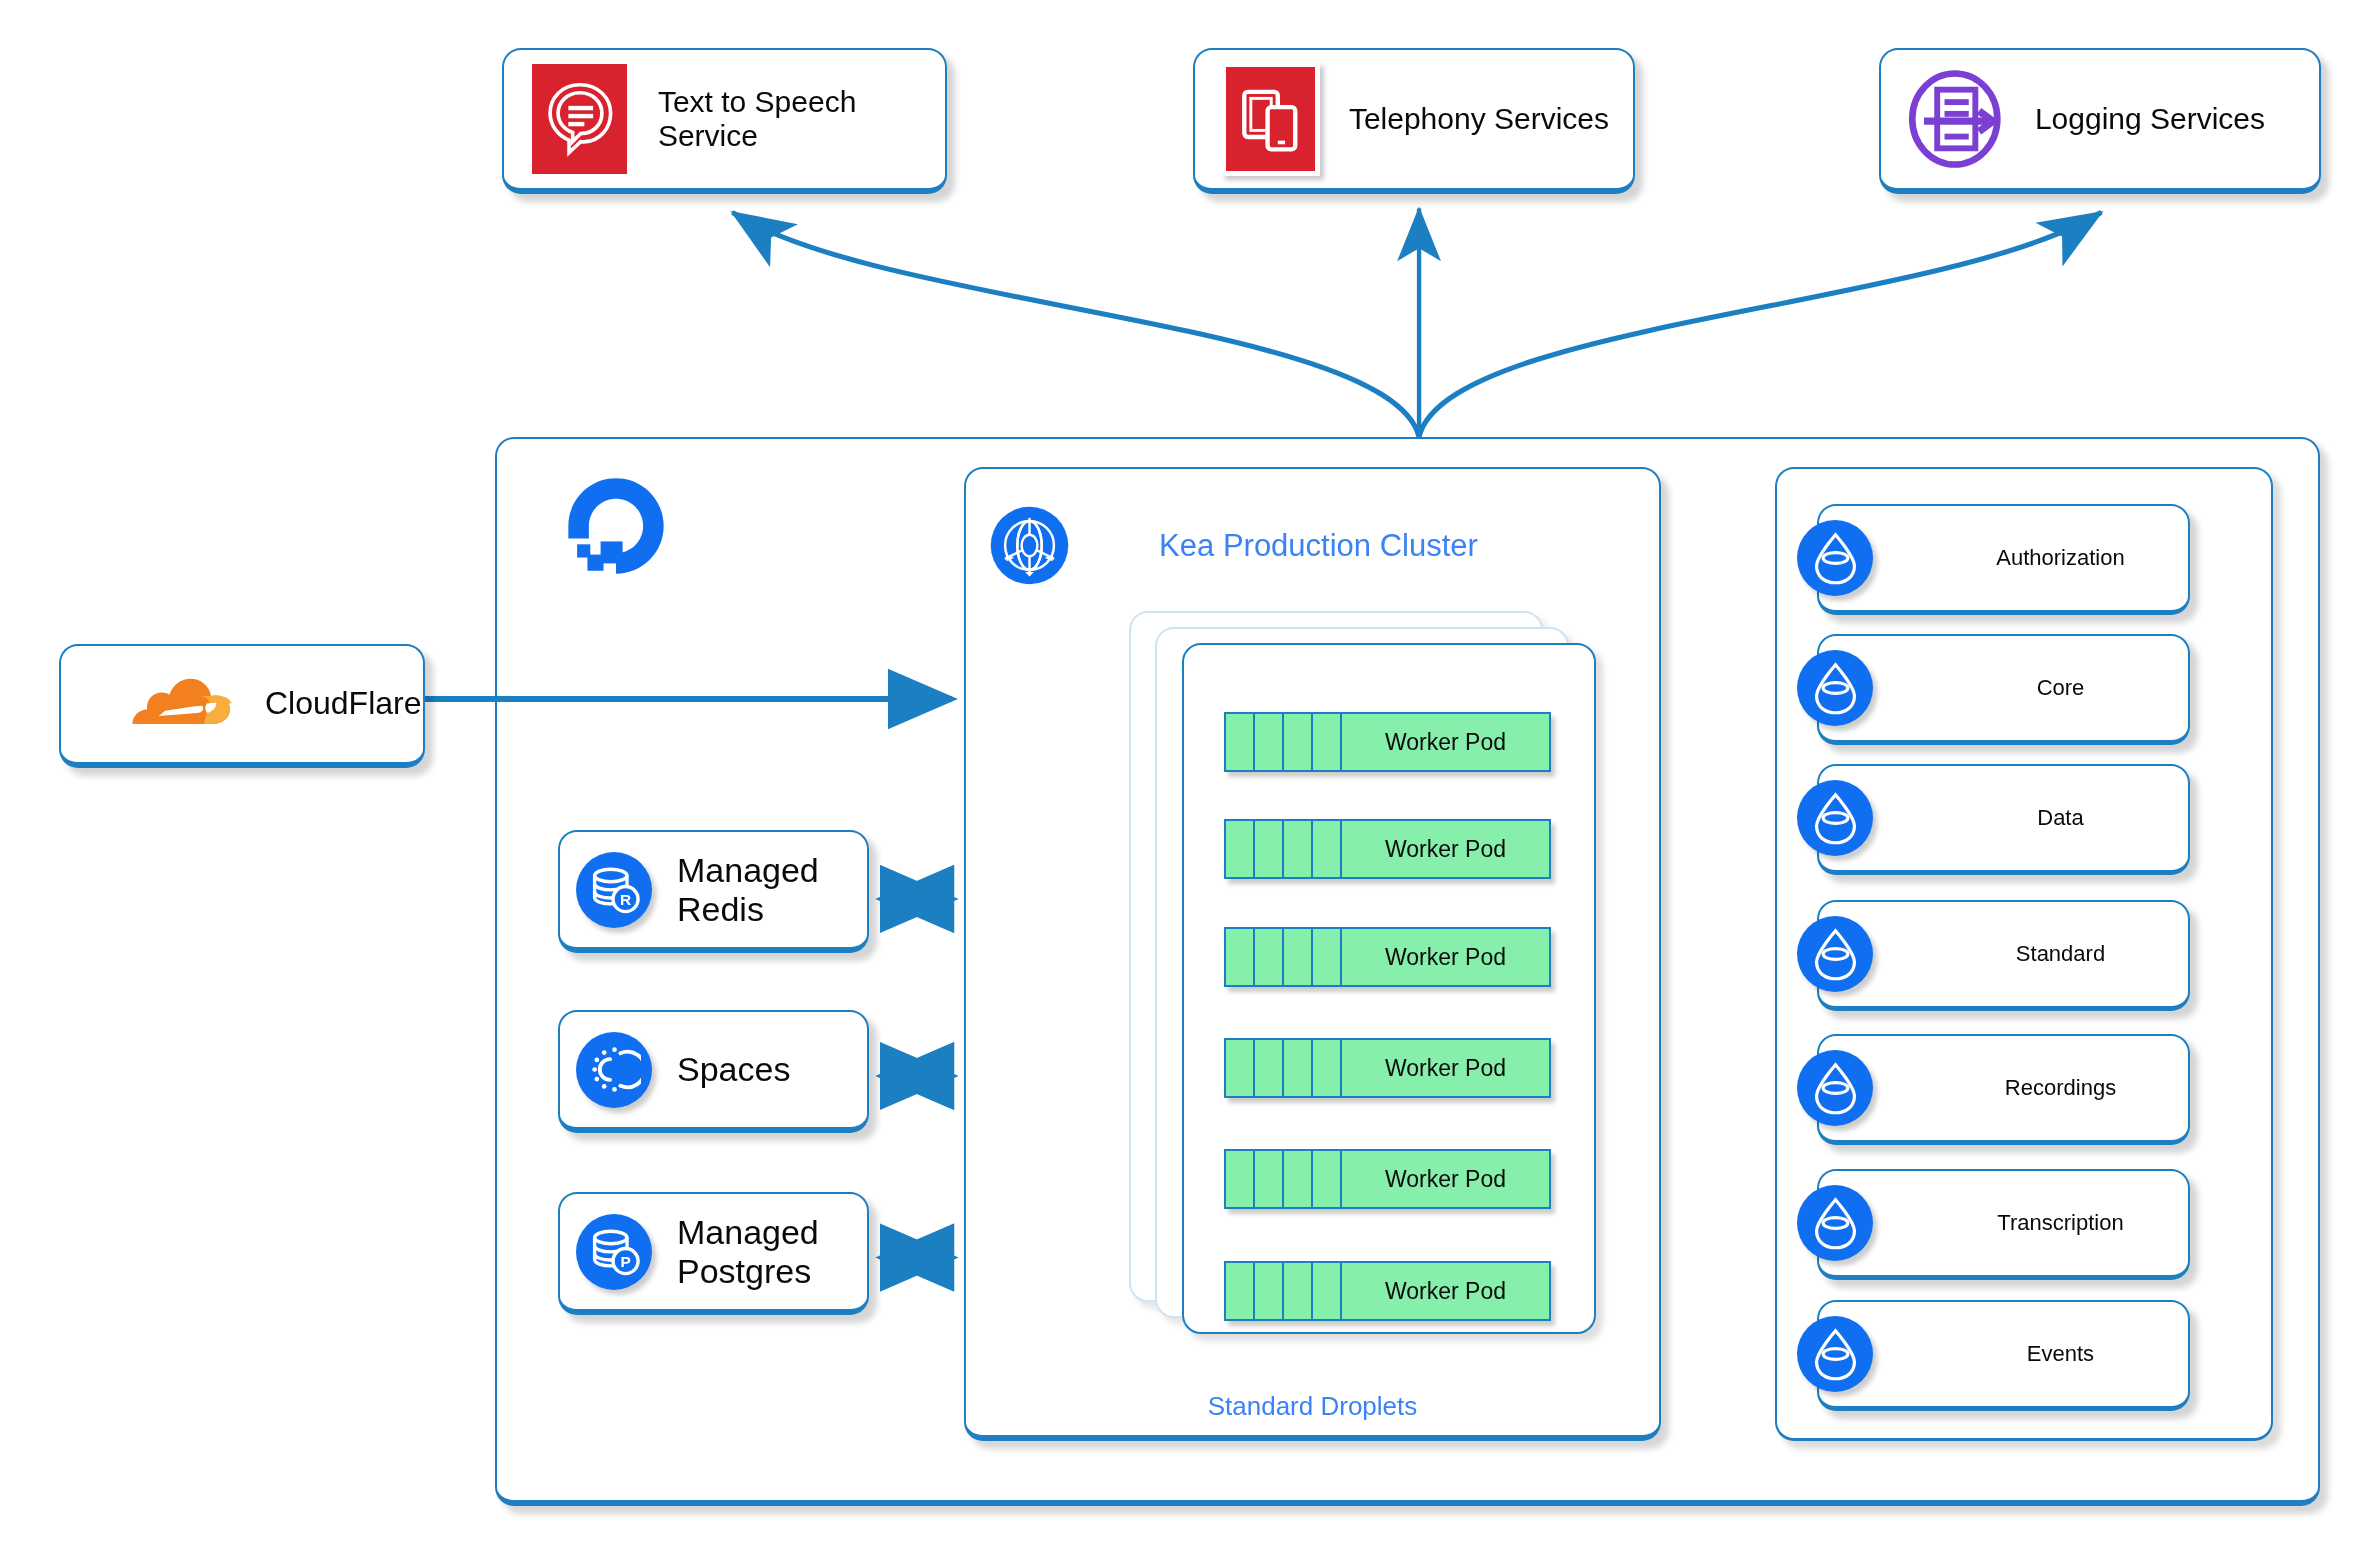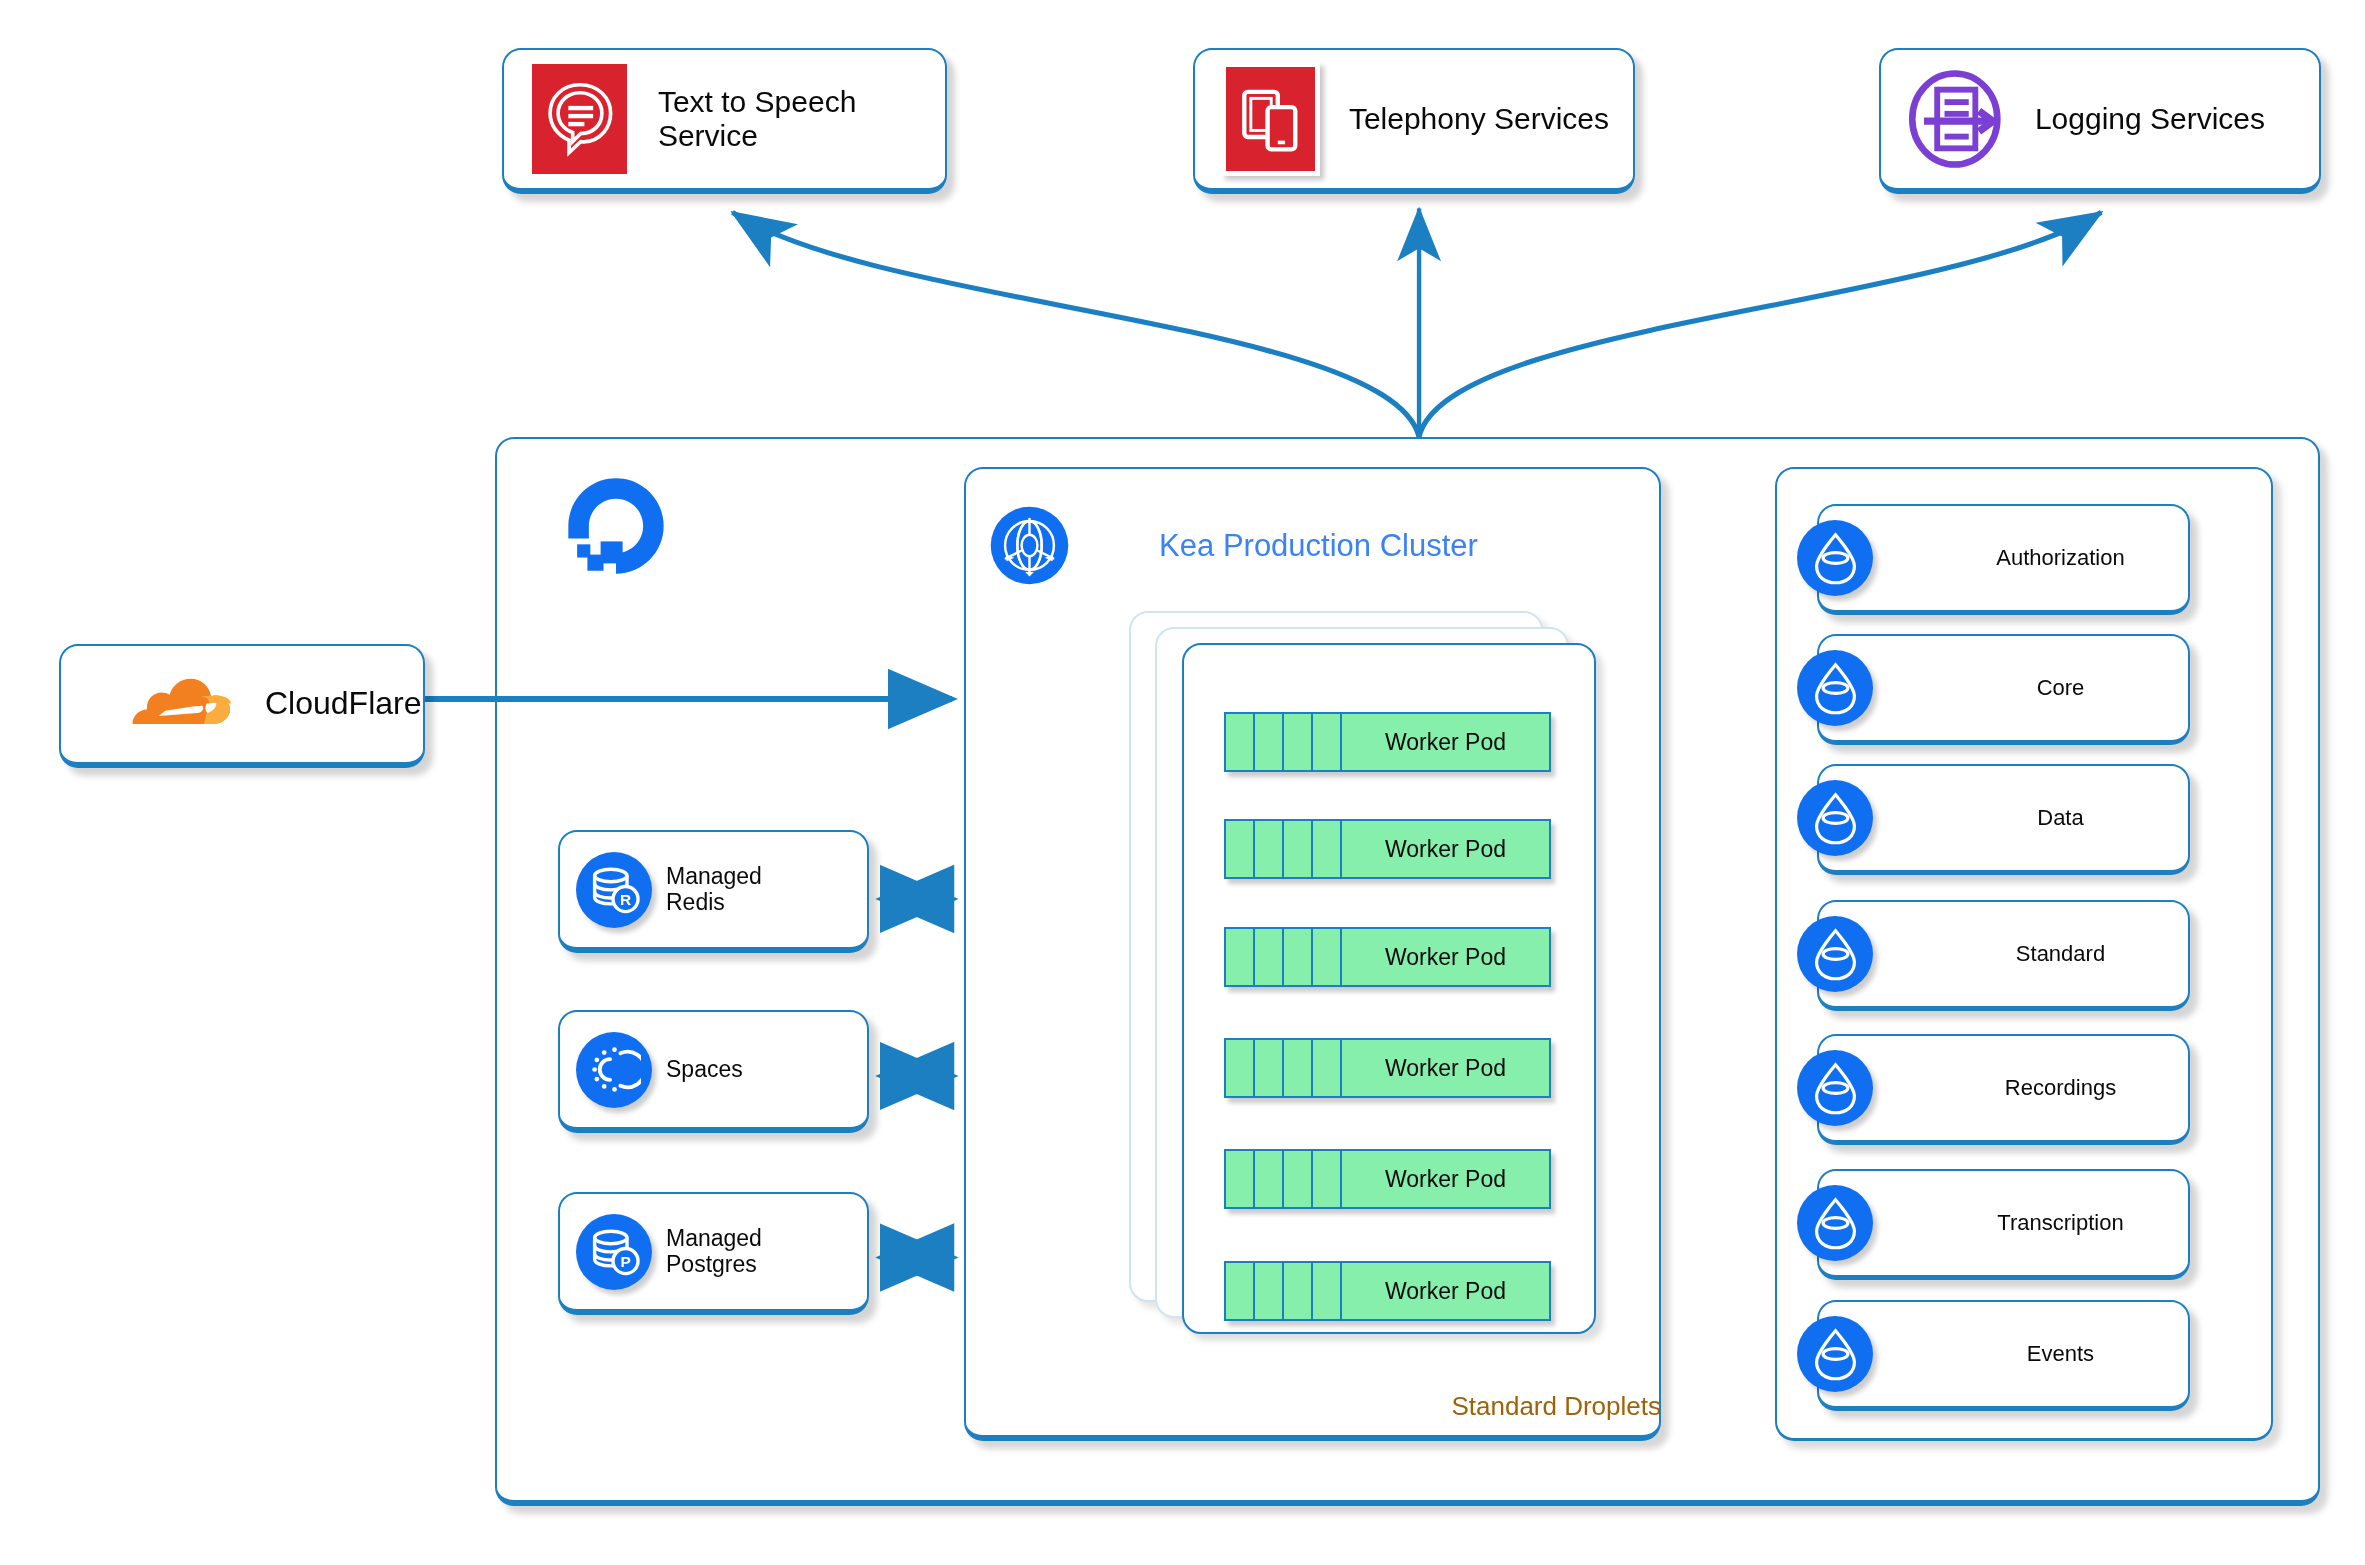--- a/index.html
+++ b/index.html
@@ -147,32 +147,32 @@
   .pod .podlabel {
     flex: 1 1 auto;
     display: flex; align-items: center; justify-content: center;
     font-size: 23px; color: #0a0a0a;
   }
 
   #standard-droplets-label {
     position: absolute;
     left: 964px; top: 1391px;
     width: 697px;
-    text-align: right;
-    font-size: 26px; color: #a16207;
+    text-align: center;
+    font-size: 26px; color: #3b82f6;
     z-index: 8;
   }
 
   
   .dbnode {
     left: 558px;
     width: 311px; height: 123px;
   }
   .dbnode .circ { margin-left: 16px; flex: 0 0 auto; }
-  .dbnode .label { margin-left: 14px; font-size: 23px; }
+  .dbnode .label { margin-left: 25px; font-size: 34px; }
 
   
   #svc-panel {
     position: absolute;
     left: 1775px; top: 467px;
     width: 498px; height: 974px;
     border: 2.9px solid #1B7FC2;
     border-bottom-width: 3.7px;
     border-radius: 19px;
     background: #ffffff;

